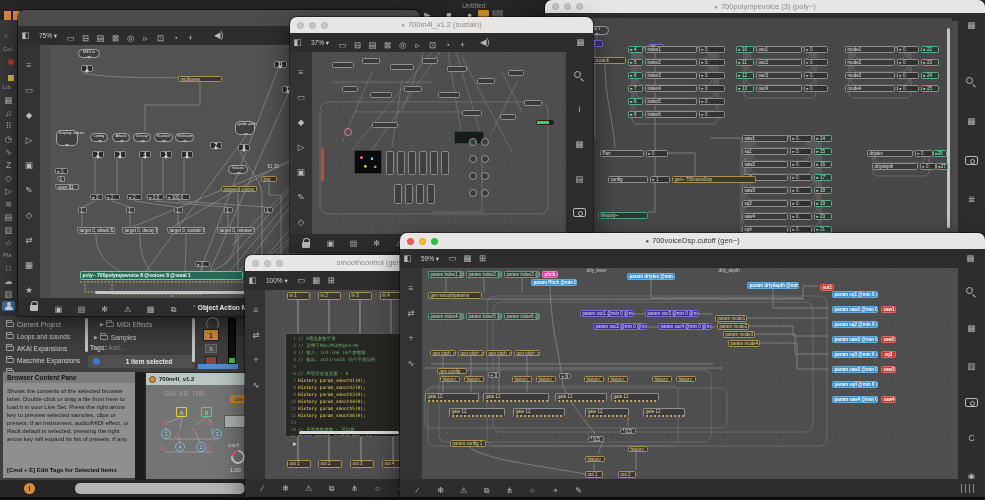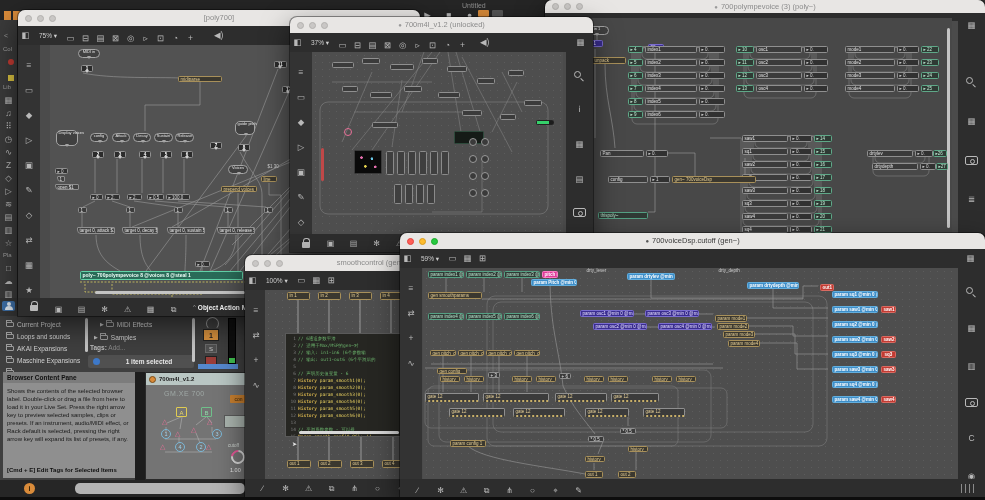--- a/index.html
+++ b/index.html
@@ -267,28 +267,20 @@
 
   <div class="abs" style="left:0;top:480px;width:400px;height:17px;background:#262626">
     <span class="abs" style="left:24px;top:3px;width:11px;height:11px;border-radius:50%;background:#d98b3a;color:#3a2506;
                  font-size:7px;font-weight:bold;text-align:center;line-height:11px">i</span>
     <div class="abs" style="left:75px;top:3px;width:170px;height:11px;background:#b4b4b4;border-radius:5px"></div>
   </div>
   <div class="abs" style="left:0;top:497px;width:985px;height:3px;background:#0d0d0d;z-index:50"></div>
 </div>
 
 <div class="win" style="left:18px;top:10px;width:402px;height:306px;z-index:2">
-  <div class="tbar">
-    <span class="lights">
-      <span class="lt r"></span>
-      <span class="lt y"></span>
-      <span class="lt g"></span>
-    </span>
-    <span>[poly700]</span>
-  </div>
   <div class="toolbar" style="top:16px">
     <span class="icon">◧</span>
     <span class="zoomchip"><span>75%</span> ▾</span>
     <span><span class="icon">▭</span><span class="icon">⊟</span><span class="icon">▤</span><span class="icon">⊠</span><span class="icon">◎</span><span class="icon">▹</span><span class="icon">⊡</span><span class="icon">◔</span><span class="icon">+</span></span>
     <span class="icon" style="margin-left:14px">◀)</span>
   </div>
   <div class="ltb" style="top:35px;bottom:18px;left:0">
       <span class="icon">≡</span>
       <span class="icon">▭</span>
       <span class="icon">◆</span>
@@ -542,21 +534,21 @@
   </div>
 </div>
 
 <div class="win" style="left:290px;top:17px;width:303px;height:235px;z-index:4">
   <div class="tbar">
     <span class="lights">
       <span class="lt r"></span>
       <span class="lt y"></span>
       <span class="lt g"></span>
     </span>
-    <span class="mdot">●</span><span>700m4l_v1.2 (unlocked)</span>
+    <span class="mdot">●</span><span>700m4l_v1.2 (sustain)</span>
   </div>
   <div class="toolbar" style="top:16px">
     <span class="icon">◧</span>
     <span class="zoomchip"><span>37%</span> ▾</span>
     <span><span class="icon">▭</span><span class="icon">⊟</span><span class="icon">▤</span><span class="icon">⊠</span><span class="icon">◎</span><span class="icon">▹</span><span class="icon">⊡</span><span class="icon">◔</span><span class="icon">+</span></span>
     <span class="icon" style="margin-left:8px">◀)</span>
     <span class="icon" style="margin-left:auto;margin-right:6px">▦</span>
   </div>
   <div class="ltb" style="top:35px;bottom:18px;left:0">
       <span class="icon">≡</span>

